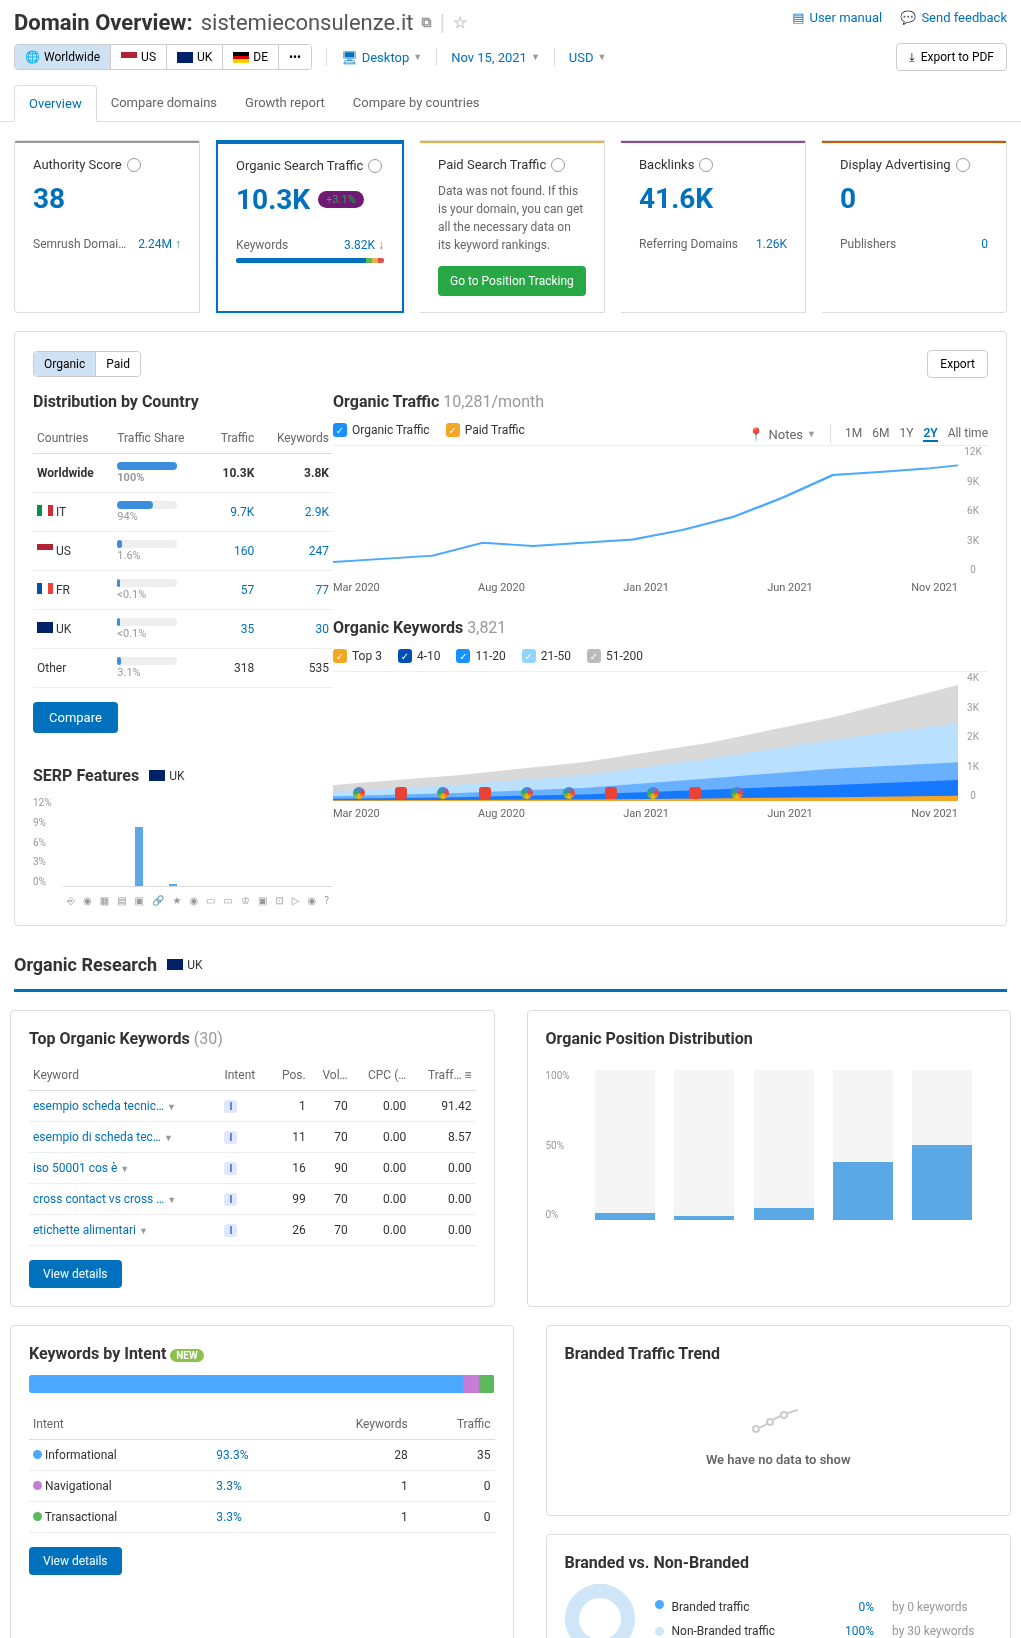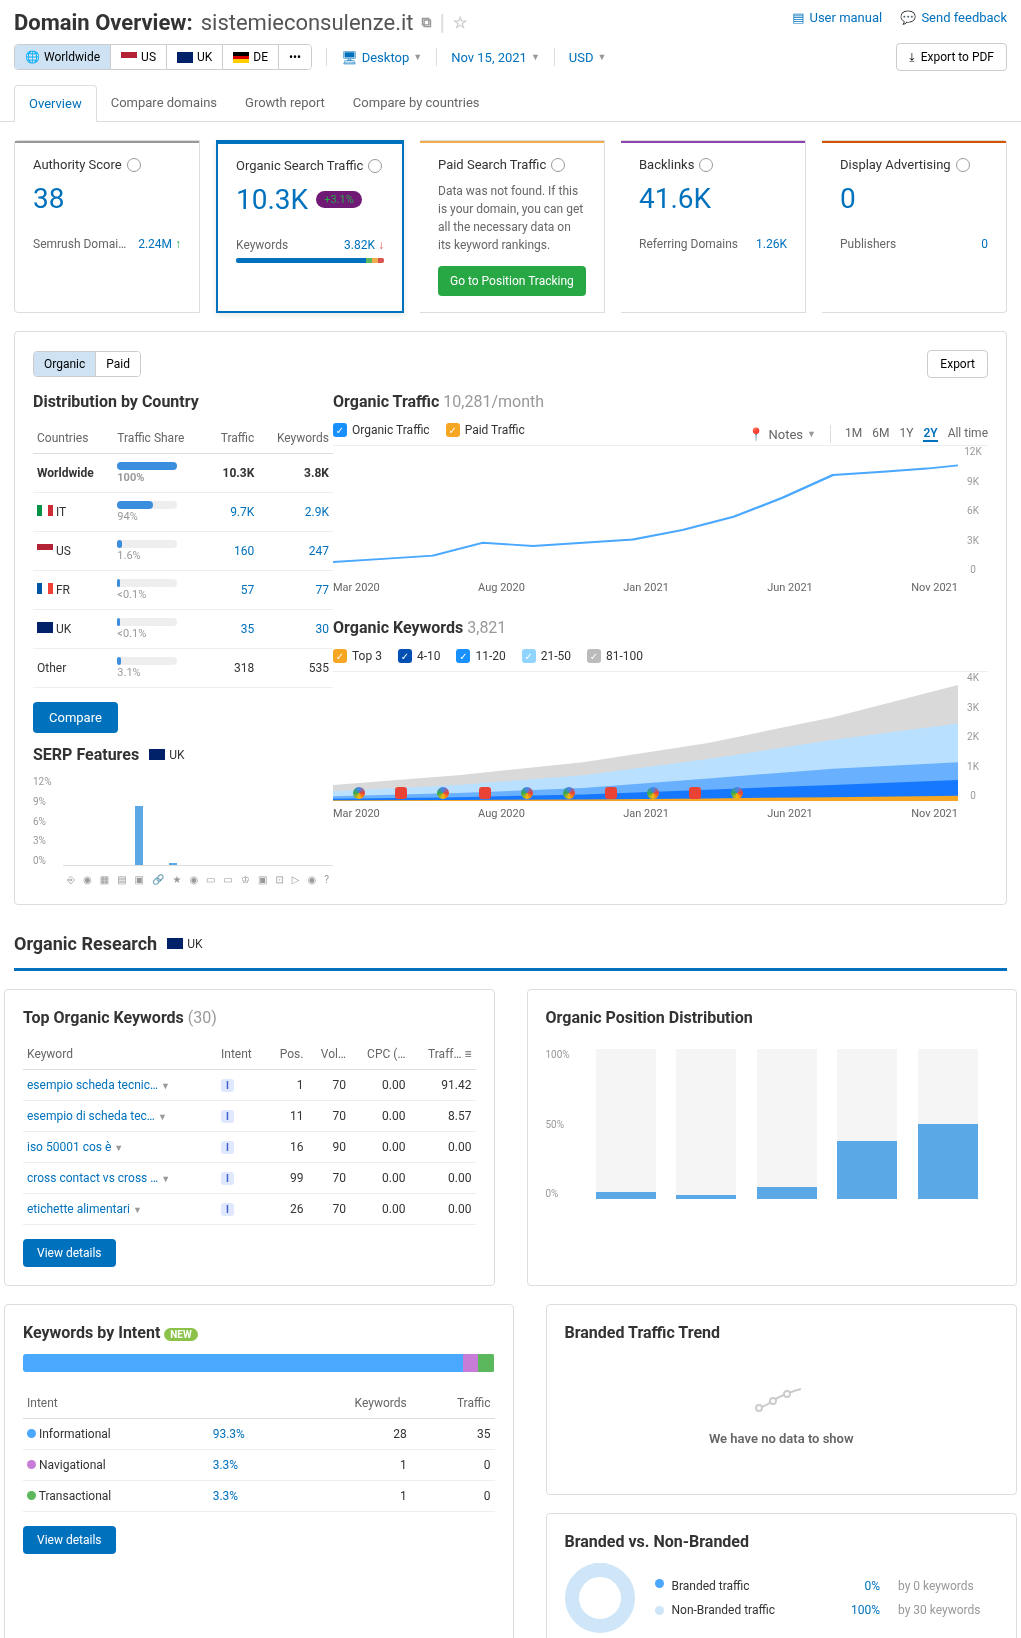--- a/index.html
+++ b/index.html
@@ -27,21 +27,21 @@
 .export-btn{border:1px solid #ccc;background:#fff;padding:6px 12px;border-radius:4px;font-size:12px;cursor:pointer;display:flex;align-items:center;gap:6px}
 .tabs{display:flex;gap:0;padding:0 14px;border-bottom:1px solid #ddd}
 .tab{padding:10px 14px;color:#666;cursor:pointer;font-size:13px}
 .tab.active{color:#0071bc;border:1px solid #ddd;border-bottom:1px solid #fff;border-radius:4px 4px 0 0;margin-bottom:-1px;background:#fff}
 .cards{display:flex;padding:18px 14px;gap:16px}
 .card{flex:1;border:1px solid #ddd;border-left:none;padding:16px 18px;position:relative}
 .card:first-child{border-left:1px solid #ddd;border-radius:4px 0 0 4px}
 .card:last-child{border-radius:0 4px 4px 0}
 .card-top{height:2px;position:absolute;top:0;left:0;right:0}
 .card h4{font-size:13px;font-weight:400;color:#333;margin-bottom:10px;display:flex;align-items:center;gap:5px}
-.card .big{font-size:28px;font-weight:400;color:#0071bc}
+.card .big{font-size:28px;font-weight:700;color:#0071bc}
 .card .sub{display:flex;justify-content:space-between;font-size:12px;color:#666;margin-top:22px}
 .badge{background:#701a75;color:#28a745;padding:2px 8px;border-radius:10px;font-size:11px}
 .card-active{border:2px solid #0071bc!important;box-shadow:0 2px 6px rgba(0,0,0,0.1)}
 .prog-bar{height:5px;background:#eee;margin-top:6px;position:relative;border-radius:2px;overflow:hidden}
 .prog-bar span{position:absolute;height:100%}
 .go-btn{background:#28a745;color:#fff;border:none;padding:8px 12px;border-radius:4px;font-size:12px;cursor:pointer;margin-top:12px}
 .panel{margin:0 14px 18px;border:1px solid #ddd;border-radius:4px;padding:18px}
 .panel-head{display:flex;justify-content:space-between;align-items:center;margin-bottom:14px}
 .half{display:flex;}
 .col-l{width:300px}
@@ -61,21 +61,21 @@
 .chart-area{position:relative;height:130px;border-top:1px solid #eee}
 .y-axis{position:absolute;right:0;top:0;bottom:0;width:30px;display:flex;flex-direction:column;justify-content:space-between;font-size:10px;color:#999;text-align:center}
 .x-axis{display:flex;justify-content:space-between;font-size:11px;color:#666;margin-top:6px;padding:0 30px 0 0}
 .time-sel{display:flex;gap:10px;font-size:12px;color:#666}
 .time-sel span{cursor:pointer}
 .time-sel .on{color:#0071bc;border-bottom:2px solid #0071bc;font-weight:600}
 svg.line-chart{width:calc(100% - 30px);height:100%}
 .section-head{padding:10px 14px;display:flex;align-items:center;gap:10px}
 .section-head h2{font-size:18px}
 .hr-blue{height:3px;background:#0071bc;margin:4px 14px 18px}
-.two-col{display:flex;gap:32px;padding:0 4px 18px}
+.two-col{display:flex;gap:32px;padding:0 10px 18px}
 .pcard{flex:1;border:1px solid #ddd;border-radius:4px;padding:18px}
 .intent-badge{background:#e0e8ff;color:#4060cc;padding:1px 5px;border-radius:3px;font-size:10px;font-weight:700}
 .chev{font-size:9px;color:#999}
 .bottom-cards{display:flex;gap:14px;padding:0 14px;position:sticky;bottom:14px}
 .bcard{flex:1;border:1px solid #ddd;border-radius:6px;padding:14px 18px;background:#fff;box-shadow:0 2px 8px rgba(0,0,0,0.08)}
 .bcard.on{background:#e7f1fb;border:1px solid #8ab8e0}
 .bcard h5{font-size:13px;font-weight:400;color:#333;display:flex;align-items:center;gap:6px}
 .bcard .v{font-size:22px;font-weight:700;margin-top:4px;display:flex;align-items:center;gap:8px}
 .dot{width:9px;height:9px;border-radius:50%;display:inline-block}
 .new-badge{background:#8bc34a;color:#fff;padding:1px 6px;border-radius:8px;font-size:10px;text-transform:uppercase;font-weight:700}
@@ -306,21 +306,21 @@
               <td><div class="tbar">
                   <span style="width:6%"></span>
                 </div> <span style="color:#999;font-size:11px">3.1%</span></td>
               <td class="r">318</td>
               <td class="r">535</td>
             </tr>
           </tbody>
       </table>
       <button class="compare-btn">Compare</button>
 
-      <h3 style="margin-top:12px;display:flex;align-items:center;gap:10px">
+      <h3 style="margin-top:33px;display:flex;align-items:center;gap:10px">
           <span>SERP Features</span>
           <span style="font-size:12px;font-weight:400;display:flex;align-items:center;gap:4px">
             <span class="flag flag-uk"></span>
             <span>UK</span>
           </span>
         </h3>
       <div class="serp-chart">
         <div class="serp-y">
             <span>12%</span>
             <span>9%</span>
@@ -428,21 +428,21 @@
           <label>
             <span class="cb" style="background:#1890ff">✓</span>
             <span>11-20</span>
           </label>
           <label>
             <span class="cb" style="background:#91d5ff">✓</span>
             <span>21-50</span>
           </label>
           <label>
             <span class="cb" style="background:#bbb">✓</span>
-            <span>81-100</span>
+            <span>51-200</span>
           </label>
         </div>
       <div class="chart-area">
         <svg class="line-chart" viewBox="0 0 100 40" preserveAspectRatio="none">
           <polygon fill="#d9d9d9" points="0,35 20,32 40,28 60,22 80,14 100,4 100,40 0,40"></polygon>
           <polygon fill="#bae0ff" points="0,37 20,35 40,32 60,27 80,21 100,16 100,40 0,40"></polygon>
           <polygon fill="#69b1ff" points="0,38.5 20,37.5 40,36 60,33 80,30 100,28 100,40 0,40"></polygon>
           <polygon fill="#1677ff" points="0,39.3 20,38.8 40,38 60,36.5 80,35 100,33.5 100,40 0,40"></polygon>
           <polygon fill="#f5a623" points="0,39.8 20,39.7 40,39.5 60,39.2 80,38.8 100,38.4 100,40 0,40"></polygon>
         </svg>

